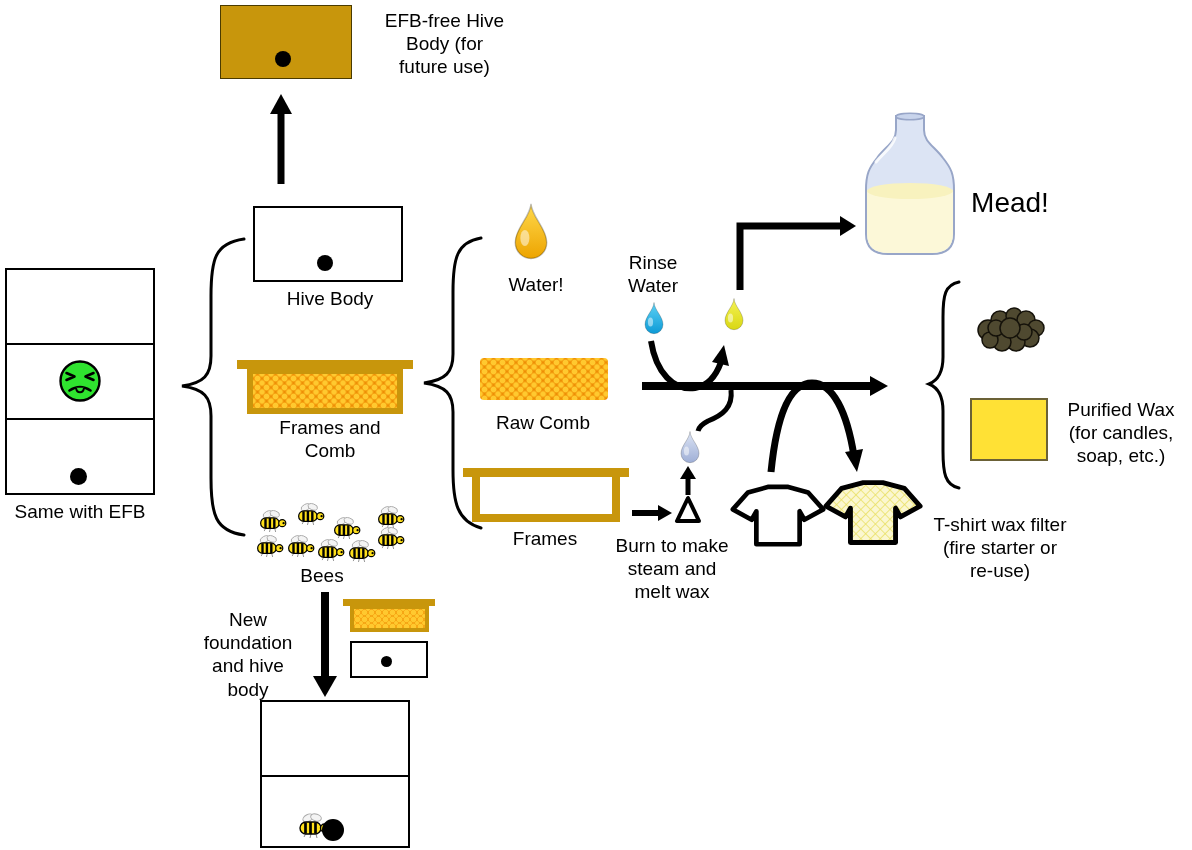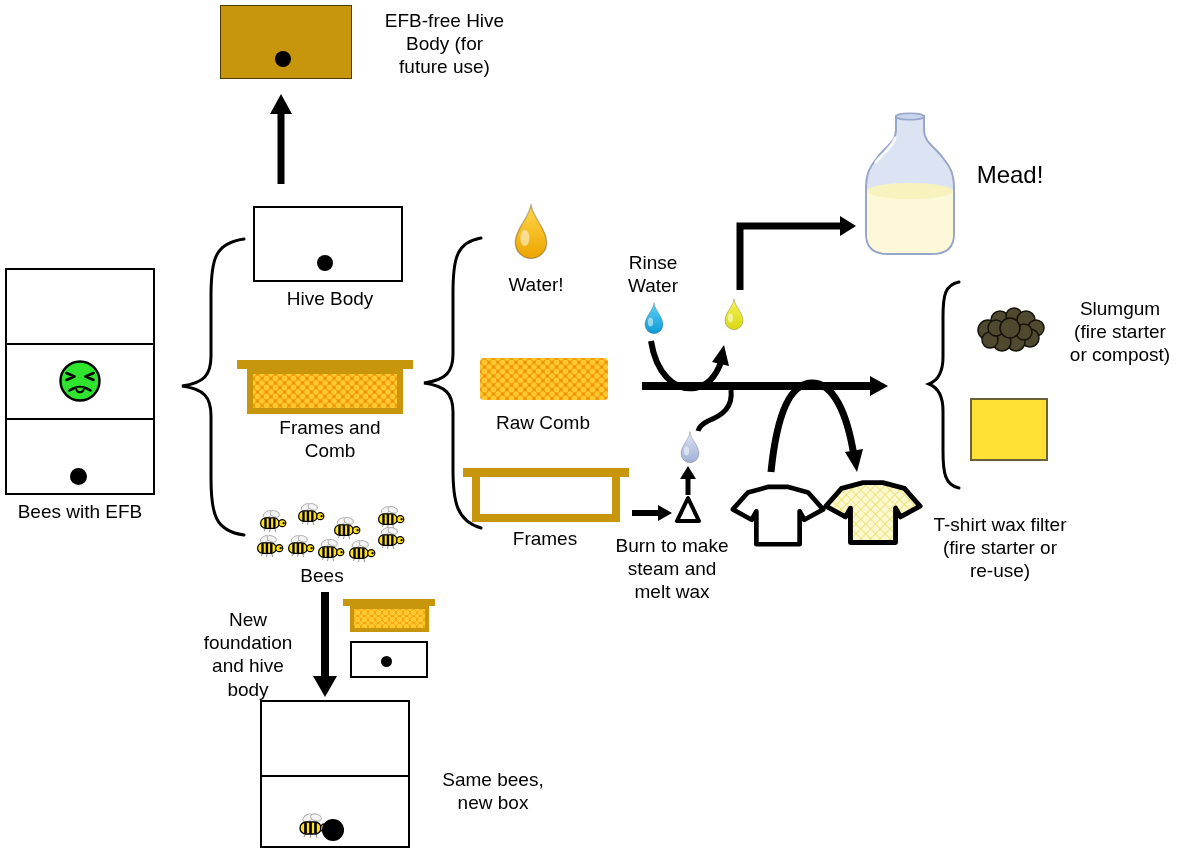--- a/index.html
+++ b/index.html
@@ -103,21 +103,21 @@
     <div style="position:absolute;left:0;top:0;width:100%;height:75px;border-bottom:2px solid #000;box-sizing:border-box;"></div>
     <div style="position:absolute;left:0;top:75px;width:100%;height:75px;border-bottom:2px solid #000;box-sizing:border-box;"></div>
   </div>
   <svg class="abs" style="left:58px;top:359px" width="44" height="44" viewBox="0 0 44 44">
     <circle cx="22" cy="22" r="19.5" style="fill:var(--sick-green)" stroke="#000" stroke-width="2.4"></circle>
     <path d="M8.5,14 L16.5,17.5 L8.5,21 M35.5,14 L27.5,17.5 L35.5,21" fill="none" stroke="#000" stroke-width="2.6" stroke-linecap="round" stroke-linejoin="round"></path>
     <path d="M11.5,31.5 Q22,24.5 32.5,31.5" fill="none" stroke="#000" stroke-width="2.6" stroke-linecap="round"></path>
     <path d="M18,28.8 C18.6,34.6 25.4,34.6 26,28.8" style="fill:var(--sick-green)" stroke="#000" stroke-width="2"></path>
   </svg>
   <div class="dot" style="left:70px;top:468px;width:17px;height:17px;"></div>
-  <div class="lbl" style="left:5px;top:500px;width:150px;">Bees with EFB</div>
+  <div class="lbl" style="left:5px;top:500px;width:150px;">Same with EFB</div>
 
   <div class="box" style="left:253px;top:206px;width:150px;height:76px;"></div>
   <div class="dot" style="left:317px;top:255px;width:16px;height:16px;"></div>
   <div class="lbl" style="left:268px;top:287px;width:124px;">Hive Body</div>
 
   <div class="framebar" style="left:237px;top:360px;width:176px;height:9px;"></div>
   <div class="comb abs" style="left:247px;top:368px;width:156px;height:46px;border:6px solid var(--hive-gold);box-sizing:border-box;"></div>
   <div class="lbl" style="left:268px;top:416px;width:124px;">Frames and
 Comb</div>
 
@@ -161,22 +161,20 @@
   <div class="box" style="left:350px;top:641px;width:78px;height:37px;"></div>
   <div class="dot" style="left:381px;top:656px;width:11px;height:11px;"></div>
 
   <div class="box" style="left:260px;top:700px;width:150px;height:148px;">
     <div style="position:absolute;left:0;top:0;width:100%;height:75px;border-bottom:2px solid #000;box-sizing:border-box;"></div>
   </div>
   <svg class="abs" style="left:297px;top:812px" width="34" height="26">
       <use href="#bee"></use>
     </svg>
   <div class="dot" style="left:322px;top:819px;width:22px;height:22px;"></div>
-  <div class="lbl" style="left:433px;top:768px;width:120px;">Same bees,
-new box</div>
 
   <svg class="abs" style="left:510px;top:197px" width="42" height="68" viewBox="0 0 24 34">
       <use href="#drop" fill="url(#gHoney)"></use>
     </svg>
   <div class="lbl" style="left:498px;top:273px;width:76px;">Water!</div>
 
   <div class="comb abs" style="left:480px;top:358px;width:128px;height:42px;border-radius:4px;"></div>
   <div class="lbl" style="left:493px;top:411px;width:100px;">Raw Comb</div>
 
   <div class="framebar" style="left:463px;top:468px;width:166px;height:9px;"></div>
@@ -198,21 +196,21 @@
 steam and
 melt wax</div>
 
   <svg class="abs" style="left:862px;top:112px" width="96" height="146" viewBox="0 0 96 146">
     <path d="M34,4 L34,18 C34,30 24,34 15,46 C7,56 4,62 4,78 L4,122 C4,136 12,142 26,142 L70,142 C84,142 92,136 92,122 L92,78 C92,62 89,56 81,46 C72,34 62,30 62,18 L62,4 Z" style="fill:var(--mead-glass)" stroke="#98a6c8" stroke-width="2"></path>
     <path d="M5,78 C20,87 76,87 91,78 L91,122 C91,135 83,141 70,141 L26,141 C13,141 5,135 5,122 Z" style="fill:var(--mead-liquid)"></path>
     <ellipse cx="48" cy="79" rx="43" ry="8" fill="#f8f2be"></ellipse>
     <ellipse cx="48" cy="4.5" rx="14" ry="3.2" fill="#c8d4ec" stroke="#98a6c8" stroke-width="1.5"></ellipse>
     <path d="M14,50 C22,40 30,36 33,26" fill="none" stroke="rgba(255,255,255,0.8)" stroke-width="3" stroke-linecap="round"></path>
   </svg>
-  <div class="lbl" style="left:970px;top:160px;width:80px;font-size:24px;">Mead!</div>
+  <div class="lbl" style="left:970px;top:186px;width:80px;font-size:28px;">Mead!</div>
 
   <svg class="abs" style="left:726px;top:484px" width="104" height="64" viewBox="0 0 104 68">
       <use href="#tshirt" fill="#ffffff"></use>
     </svg>
   <svg class="abs" style="left:822px;top:479px" width="102" height="68" viewBox="0 0 104 68">
       <use href="#tshirt" fill="url(#hatch)"></use>
     </svg>
   <div class="lbl" style="left:925px;top:513px;width:150px;">T-shirt wax filter
 (fire starter or
 re-use)</div>
@@ -226,19 +224,19 @@
         <circle cx="64" cy="28" r="8"></circle>
         <circle cx="58" cy="38" r="9"></circle>
       <circle cx="44" cy="42" r="9"></circle>
         <circle cx="30" cy="42" r="9"></circle>
         <circle cx="18" cy="40" r="8"></circle>
       <circle cx="24" cy="28" r="8"></circle>
         <circle cx="52" cy="32" r="8"></circle>
         <circle cx="38" cy="28" r="10"></circle>
     </g>
   </svg>
-  <div class="lbl" style="left:1053px;top:297px;width:134px;">Slumgum
-(fire starter
-or compost)</div>
 
   <div class="abs" style="left:970px;top:398px;width:78px;height:63px;background:var(--wax-yellow);border:2px solid #6b6136;box-sizing:border-box;"></div>
+  <div class="lbl" style="left:1054px;top:398px;width:134px;">Purified Wax
+(for candles,
+soap, etc.)</div>
 
 </div>
 
 </body></html>

